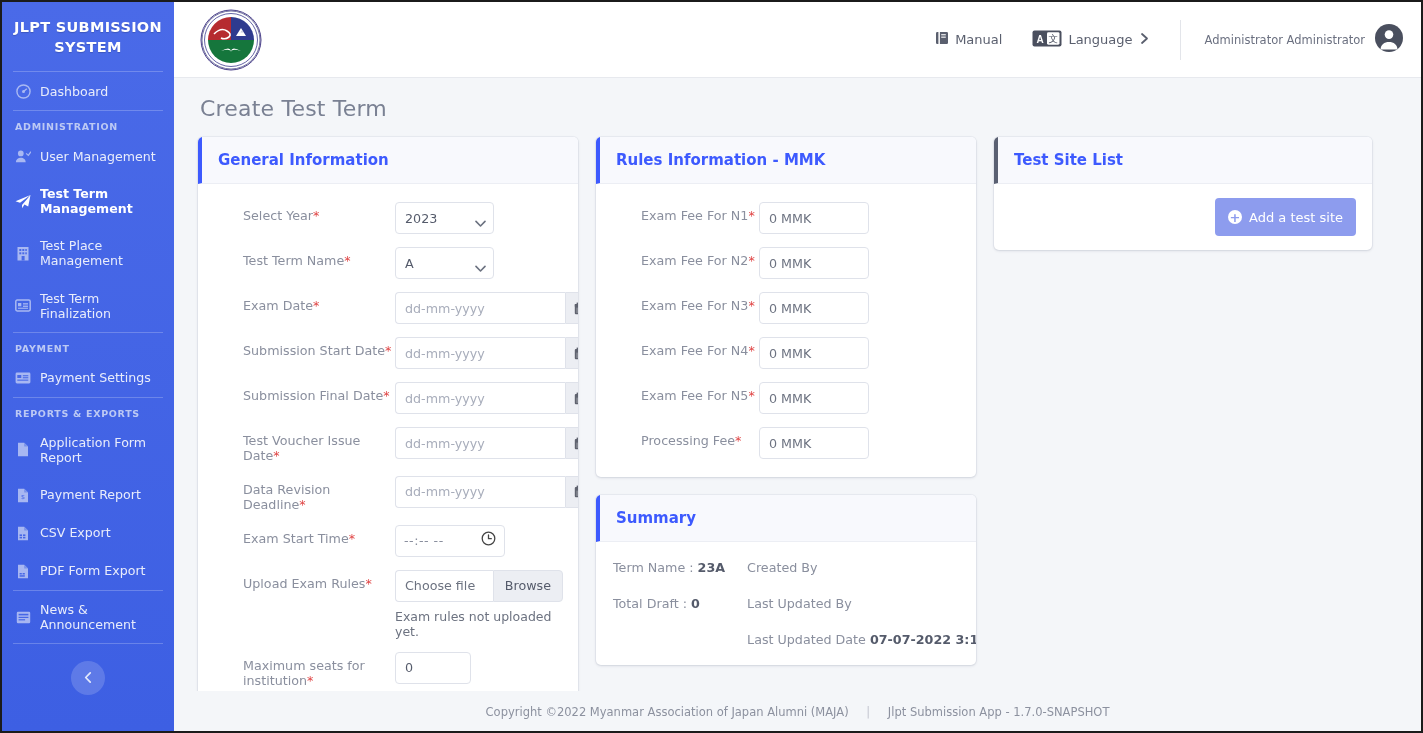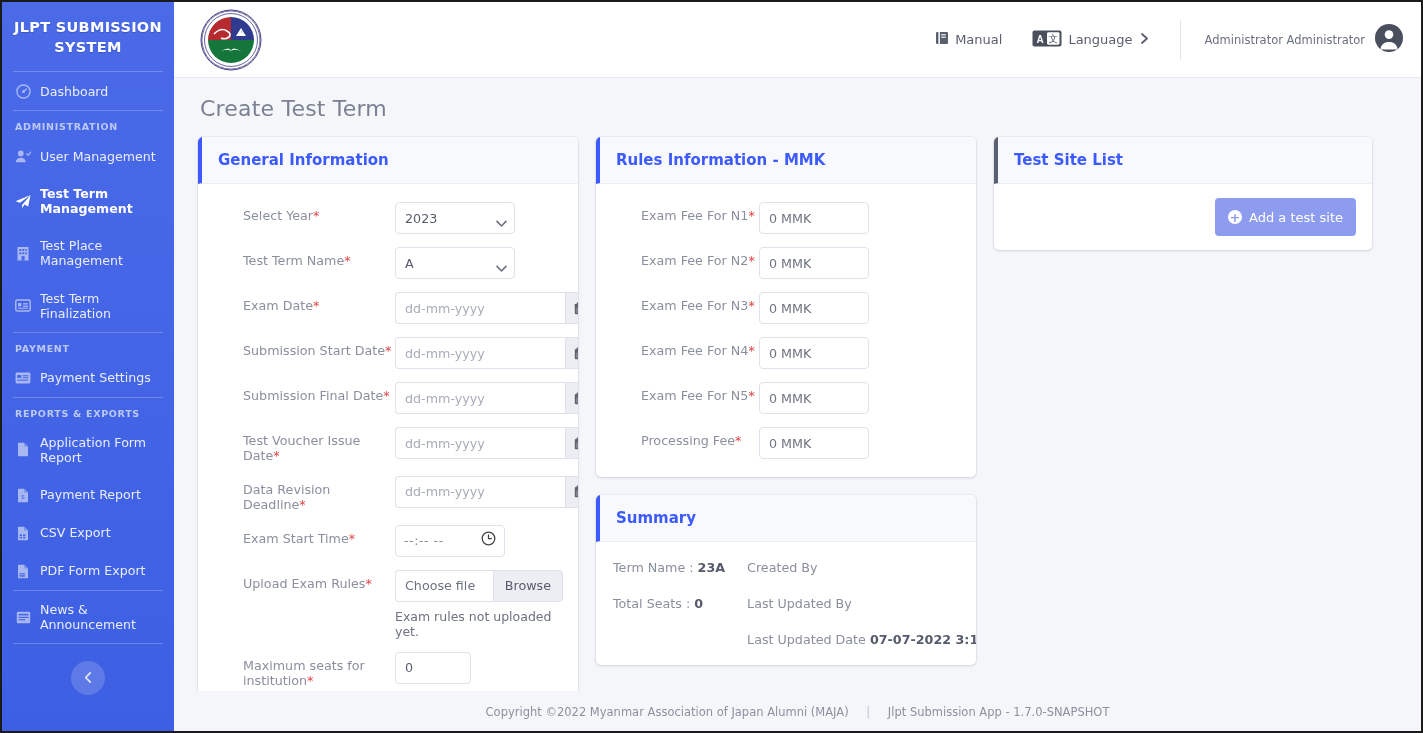--- a/index.html
+++ b/index.html
@@ -127,21 +127,21 @@
   .flabel {
     font-size: 12.7px; color: #8a8f9e;
     width: 152px; flex: 0 0 152px;
     padding-top: 6px; line-height: 1.18; margin-left: 28px;
   }
   .flabel.narrow { width: 118px; flex: 0 0 118px; }
   .req { color: #e04545; }
   .fctl { flex: 1 1 auto; min-width: 0; }
 
   .sel {
-    width: 120px; height: 32px;
+    width: 99px; height: 32px;
     border: 1px solid #dfe2ea; border-radius: 4px;
     background: #fff;
     font-size: 12.7px; color: #555b6b;
     padding: 0 22px 0 9px;
     appearance: none; -webkit-appearance: none;
     font-family: inherit;
     cursor: pointer;
   }
   .sel-wrap { position: relative; display: inline-block; }
   .sel-arrow {
@@ -678,21 +678,21 @@
           <section class="card">
             <div class="card-head">Summary</div>
             <div class="card-body">
               <div class="sum-grid">
                 <div class="sum-col">
                   <div class="sum-line">
                     <span>Term Name :</span>
                     <b>23A</b>
                   </div>
                   <div class="sum-line">
-                    <span>Total Seats :</span>
+                    <span>Total Draft :</span>
                     <b>0</b>
                   </div>
                 </div>
                 <div class="sum-col">
                   <div class="sum-line">
                     <span>Created By</span>
                     <b></b>
                   </div>
                   <div class="sum-line">
                     <span>Last Updated By</span>

